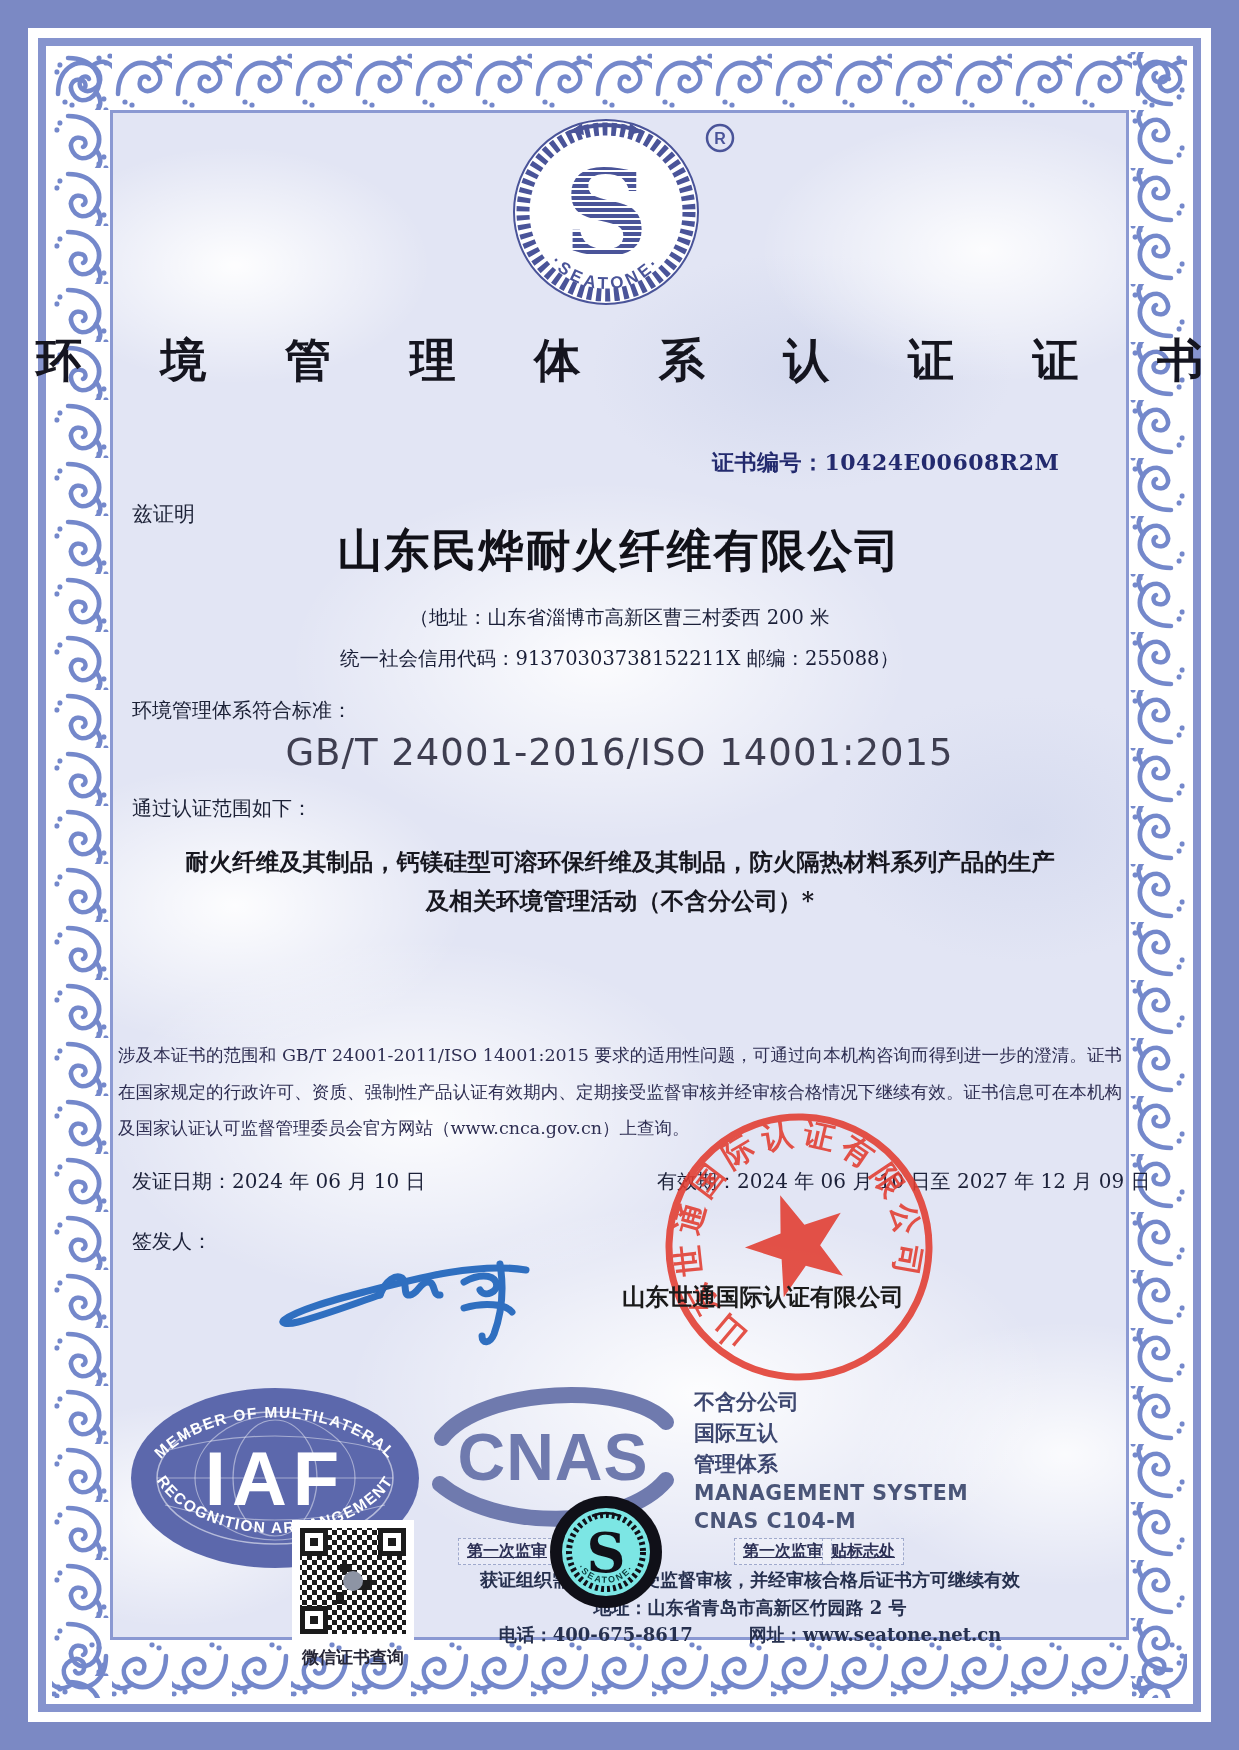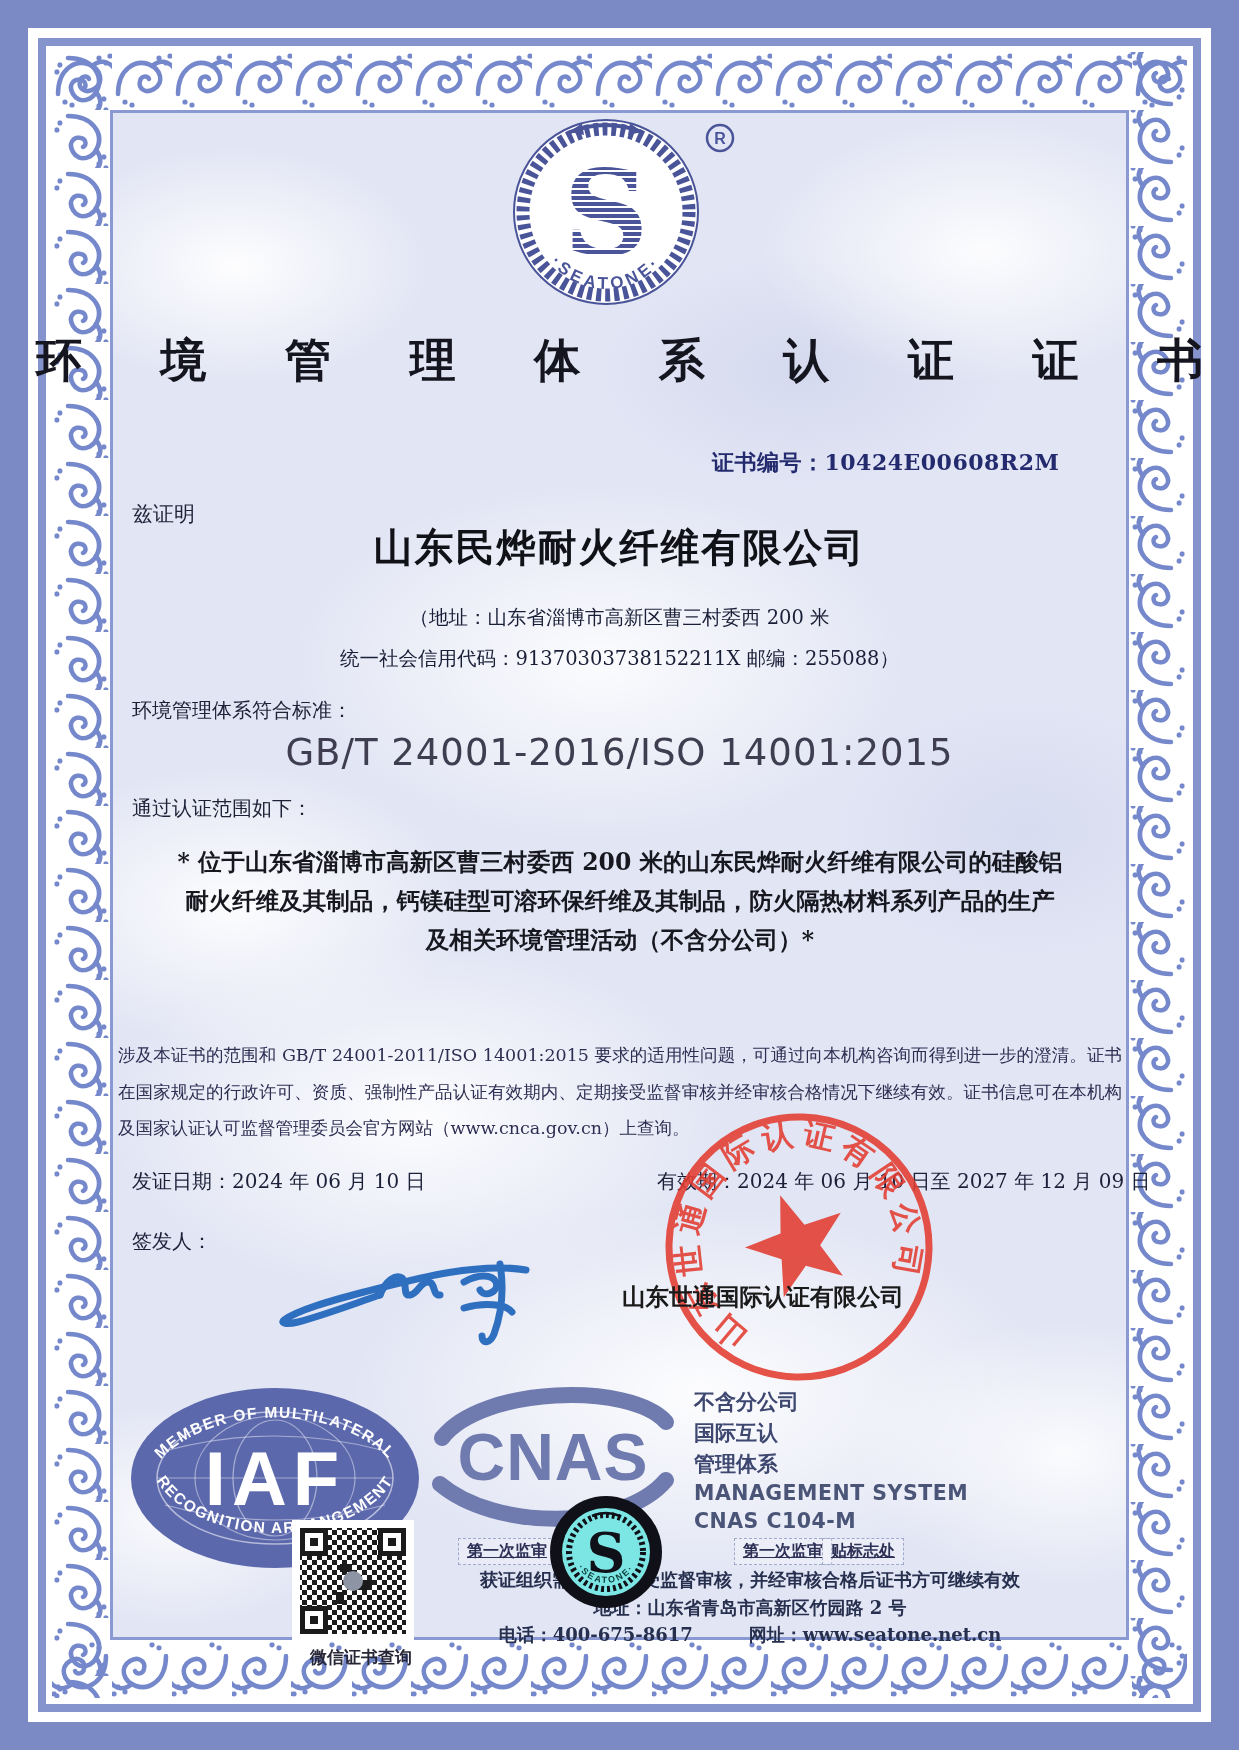--- a/index.html
+++ b/index.html
@@ -27,21 +27,21 @@
       radial-gradient(ellipse 420px 240px at 30% 66%, rgba(255,255,255,.9), rgba(255,255,255,0) 74%),
       radial-gradient(ellipse 470px 250px at 58% 84%, rgba(255,255,255,.92), rgba(255,255,255,0) 75%),
       radial-gradient(ellipse 250px 160px at 6% 92%, rgba(255,255,255,.85), rgba(255,255,255,0) 70%),
       radial-gradient(ellipse 300px 190px at 94% 88%, rgba(255,255,255,.85), rgba(255,255,255,0) 70%);}
   
   .abs{position:absolute;}
   .title{top:330px;left:0;width:100%;text-align:center;font-size:46px;font-weight:700;
          color:#15151f;letter-spacing:.68em;text-indent:.68em;}
   .certno{top:448px;left:712px;font-size:22px;font-weight:700;color:#232a6e;letter-spacing:.5px;}
   .certify{top:500px;left:132px;font-size:21px;color:#1c2136;}
-  .company{top:521px;left:0;width:100%;text-align:center;font-size:39px;font-weight:700;color:#111118;letter-spacing:2px;}
+  .company{top:521px;left:0;width:100%;text-align:center;font-size:45px;font-weight:700;color:#111118;letter-spacing:2px;}
   .addr1{top:604px;left:0;width:100%;text-align:center;font-size:19.5px;color:#1a1f38;}
   .addr2{top:645px;left:0;width:100%;text-align:center;font-size:19.5px;color:#1a1f38;}
   .stdlabel{top:697px;left:132px;font-size:20px;color:#1c2136;}
   .standard{top:731px;left:0;width:100%;text-align:center;font-size:37px;color:#3e3e50;
             font-family:"DejaVu Sans","Liberation Sans",sans-serif;letter-spacing:1px;}
   .scopelabel{top:795px;left:132px;font-size:20px;color:#1c2136;}
   .scope{top:843px;left:115px;width:1010px;text-align:center;font-size:23.5px;font-weight:600;
          color:#17171f;line-height:39px;}
   .legal{top:1037px;left:118px;width:1004px;font-size:17.5px;color:#2e2e52;line-height:36.5px;
          text-align:justify;}
@@ -52,21 +52,21 @@
   .stamp{top:1106px;left:658px;width:282px;height:282px;transform:rotate(-20deg);opacity:.88;z-index:2;}
   .certifier{top:1281px;left:598px;width:330px;text-align:center;font-size:23.5px;color:#1a1a1a;
              font-weight:600;z-index:3;}
   .iaf{top:1385px;left:125px;width:300px;height:186px;}
   .cnas{top:1378px;left:424px;width:258px;height:158px;}
   .accr{top:1386px;left:694px;color:#3d4770;}
   .accr .zh{font-size:21px;font-weight:600;line-height:31px;}
   .accr .en{font-size:20.5px;font-weight:700;line-height:28px;color:#4a5578;
             font-family:"DejaVu Sans","Liberation Sans",sans-serif;letter-spacing:.5px;}
   .qr{top:1520px;left:292px;width:122px;height:122px;}
-  .qrcap{top:1646px;left:291px;width:140px;text-align:center;font-size:17px;color:#262636;font-weight:600;}
+  .qrcap{top:1646px;left:283px;width:140px;text-align:center;font-size:17px;color:#262636;font-weight:600;}
   .auditbox{top:1538px;font-size:16px;color:#2c3055;font-weight:600;
             border:1px dashed #9fa9cc;padding:2px 8px;background:rgba(255,255,255,.25);text-decoration:underline;}
   .ab1{left:458px;} .ab2{left:734px;} .ab3{left:822px;}
   .auditnote{top:1568px;left:400px;width:700px;text-align:center;font-size:18px;font-weight:600;color:#26304e;}
   .addrfoot{top:1596px;left:400px;width:700px;text-align:center;font-size:18px;font-weight:600;color:#26304e;}
   .phonefoot{top:1623px;left:400px;width:700px;text-align:center;font-size:18px;font-weight:600;color:#26304e;}
   .phonefoot .gap{display:inline-block;width:56px;}
   .seal{top:1494px;left:548px;width:116px;height:116px;z-index:4;}
 </style>
 </head>
@@ -167,21 +167,20 @@
   <div class="abs certify">兹证明</div>
   <div class="abs company">山东民烨耐火纤维有限公司</div>
   <div class="abs addr1">（地址：山东省淄博市高新区曹三村委西 200 米</div>
   <div class="abs addr2">统一社会信用代码：91370303738152211X 邮编：255088）</div>
 
   <div class="abs stdlabel">环境管理体系符合标准：</div>
   <div class="abs standard">GB/T 24001-2016/ISO 14001:2015</div>
   <div class="abs scopelabel">通过认证范围如下：</div>
 
   <div class="abs scope">
-    <div>* 位于山东省淄博市高新区曹三村委西 200 米的山东民烨耐火纤维有限公司的硅酸铝</div>
     <div>耐火纤维及其制品，钙镁硅型可溶环保纤维及其制品，防火隔热材料系列产品的生产</div>
     <div>及相关环境管理活动（不含分公司）*</div>
   </div>
 
   <div class="abs legal">涉及本证书的范围和 GB/T 24001-2011/ISO 14001:2015 要求的适用性问题，可通过向本机构咨询而得到进一步的澄清。证书在国家规定的行政许可、资质、强制性产品认证有效期内、定期接受监督审核并经审核合格情况下继续有效。证书信息可在本机构及国家认证认可监督管理委员会官方网站（www.cnca.gov.cn）上查询。</div>
 
   <div class="abs issue">
     <span>发证日期：</span><span>2024 年 06 月 10 日</span>
   </div>
   <div class="abs valid">

